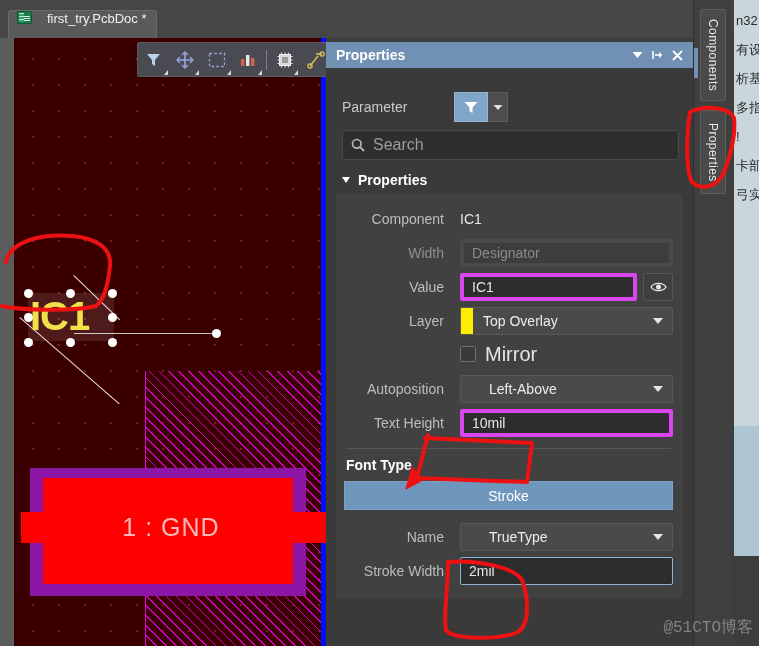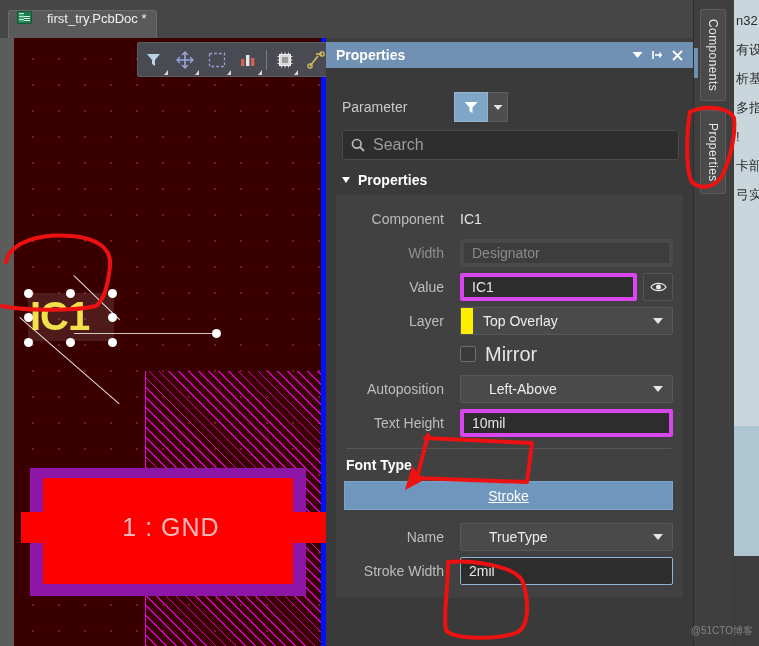--- a/index.html
+++ b/index.html
@@ -234,21 +234,21 @@
   .chk-label { color: #e5e5e5; font-size: 20px; }
 
   .divider { height: 1px; background: #565656; margin: 8px 2px 6px 2px; }
   .grp-title { color: #ffffff; font-weight: 700; font-size: 14px; padding: 2px 0 8px 2px; }
 
   .seg { display: flex; height: 29px; margin-bottom: 10px; }
   .seg div {
     flex: 1; display: flex; align-items: center; justify-content: center;
     font-size: 14px; color: #e4e4e4; background: #4a4a4a; border: 1px solid #5a5a5a;
   }
-  .seg div.active { background: #6f96bd; border-color: #7ca2c8; color: #ffffff; text-decoration: underline; }
+  .seg div.active { background: #6f96bd; border-color: #7ca2c8; color: #ffffff; }
 
   
   #rail {
     position: absolute; left: 693px; top: 0; width: 40px; height: 646px;
     background: #3f3f3f; border-left: 1px solid #2e2e2e;
   }
   #rail-accent {
     position: absolute; left: 0px; top: 48px; width: 4px; height: 30px; background: #7091b4;
   }
   .vtab {
@@ -277,22 +277,22 @@
     position: absolute; left: 0; bottom: 0; width: 25px; height: 130px;
     background: #aec6d2;
   }
 
   
   .ink { position: absolute; pointer-events: none; }
 
   
   #watermark {
     position: absolute; right: 6px; bottom: 8px;
-    color: rgba(215,215,215,0.45); font-size: 10px;
-    font-family: Liberation Sans, sans-serif;
+    color: rgba(215,215,215,0.45); font-size: 16px;
+    font-family: Liberation Mono, monospace;
   }
 </style>
 </head>
 <body>
 
 <div id="root">
 
   <div id="tabstrip">
     <div id="doc-tab">
       <span class="pcb-ico"></span>

